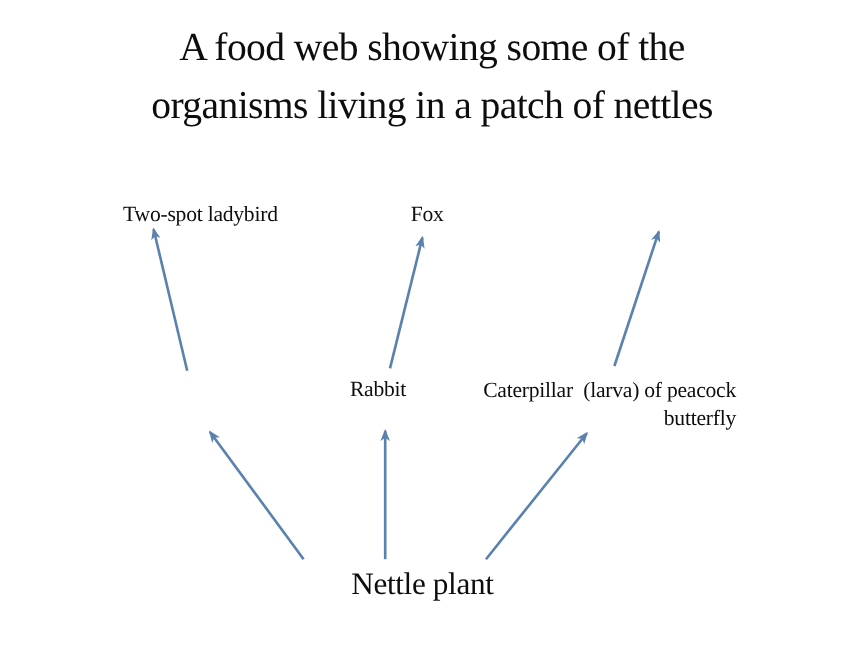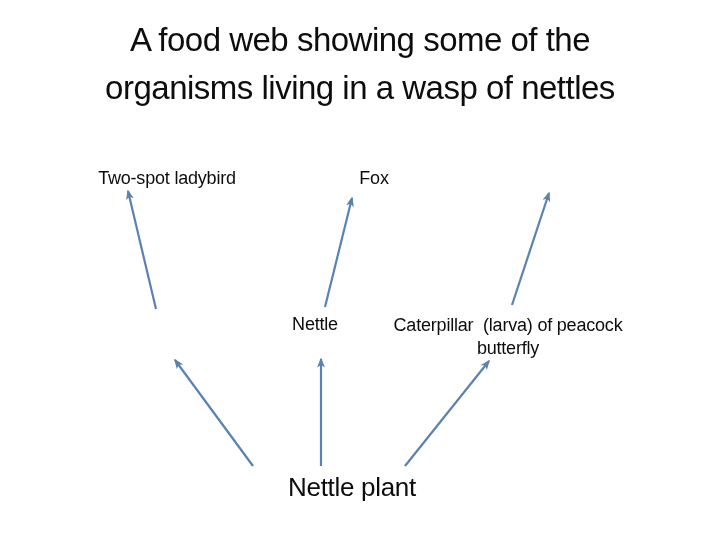--- a/index.html
+++ b/index.html
@@ -1,21 +1,21 @@
 <!DOCTYPE html>
 <html><head>
 <meta charset="utf-8">
 <style>
   html, body { margin: 0; padding: 0; background: #fff; }
   .slide {
     position: relative;
     width: 632px;
     height: 540px;
     background: #ffffff;
-    font-family: Liberation Sans, sans-serif;
+    font-family: Liberation Serif, serif;
     color: #000;
     overflow: hidden;
   }
   .title {
     position: absolute;
     top: 16px;
     left: 0;
     width: 720px;
     text-align: center;
     font-size: 33px;
@@ -28,40 +28,40 @@
     left: 0; top: 0;
     width: 720px; height: 540px;
   }
   .node {
     position: absolute;
     transform: translateX(-50%);
     font-size: 18px;
     line-height: 20px;
     letter-spacing: -0.2px;
     white-space: pre;
-    text-align: center;
+    text-align: right;
     color: #0d0d0d;
   }
   .node-ladybird   { left: 167px; top: 168px; }
-  .node-fox        { left: 374px; top: 168px; }
+  .node-fox        { left: 356px; top: 168px; }
   .node-wasp       { left: 549px; top: 168px; }
   .node-aphid      { left: 157px; top: 314px; }
   .node-rabbit     { left: 315px; top: 314px; }
   .node-caterpillar{ left: 508px; top: 314px; line-height: 23px; }
   .node-nettle     { left: 352px; top: 472px; font-size: 26px; line-height: 30px; letter-spacing: -0.3px; }
   .arrow-line { fill: none; }
 </style>
 </head>
 <body>
 
 <div class="slide">
 
   <div class="title">
     <div>A food web showing some of the</div>
-    <div>organisms living in a wasp of nettles</div>
+    <div>organisms living in a patch of nettles</div>
   </div>
 
   <svg class="arrows-layer" width="720" height="540" viewBox="0 0 720 540" xmlns="http://www.w3.org/2000/svg">
     <defs>
       <marker id="arrowhead" viewBox="0 0 10 8" refX="8.5" refY="4" markerWidth="10" markerHeight="8" orient="auto" markerUnits="userSpaceOnUse">
         <path d="M0,0 L10,4 L0,8 L2.6,4 Z" fill="#5b82ae"></path>
       </marker>
     </defs>
   <line x1="156" y1="309" x2="128" y2="191" stroke="#5b82ae" stroke-width="2.2" marker-end="url(#arrowhead)" class="arrow-line"></line>
       <line x1="325" y1="307" x2="352" y2="198" stroke="#5b82ae" stroke-width="2.2" marker-end="url(#arrowhead)" class="arrow-line"></line>
@@ -70,20 +70,20 @@
       <line x1="321" y1="466" x2="321" y2="359" stroke="#5b82ae" stroke-width="2.2" marker-end="url(#arrowhead)" class="arrow-line"></line>
       <line x1="405" y1="466" x2="489" y2="361" stroke="#5b82ae" stroke-width="2.2" marker-end="url(#arrowhead)" class="arrow-line"></line>
     </svg>
 
   <div class="node node-ladybird">Two-spot ladybird</div>
 
   <div class="node node-fox">Fox</div>
 
 
 
-  <div class="node node-rabbit">Nettle</div>
+  <div class="node node-rabbit">Rabbit</div>
 
   <div class="node node-caterpillar">Caterpillar  (larva) of peacock
 butterfly</div>
 
   <div class="node node-nettle">Nettle plant</div>
 
 </div>
 
 </body></html>

